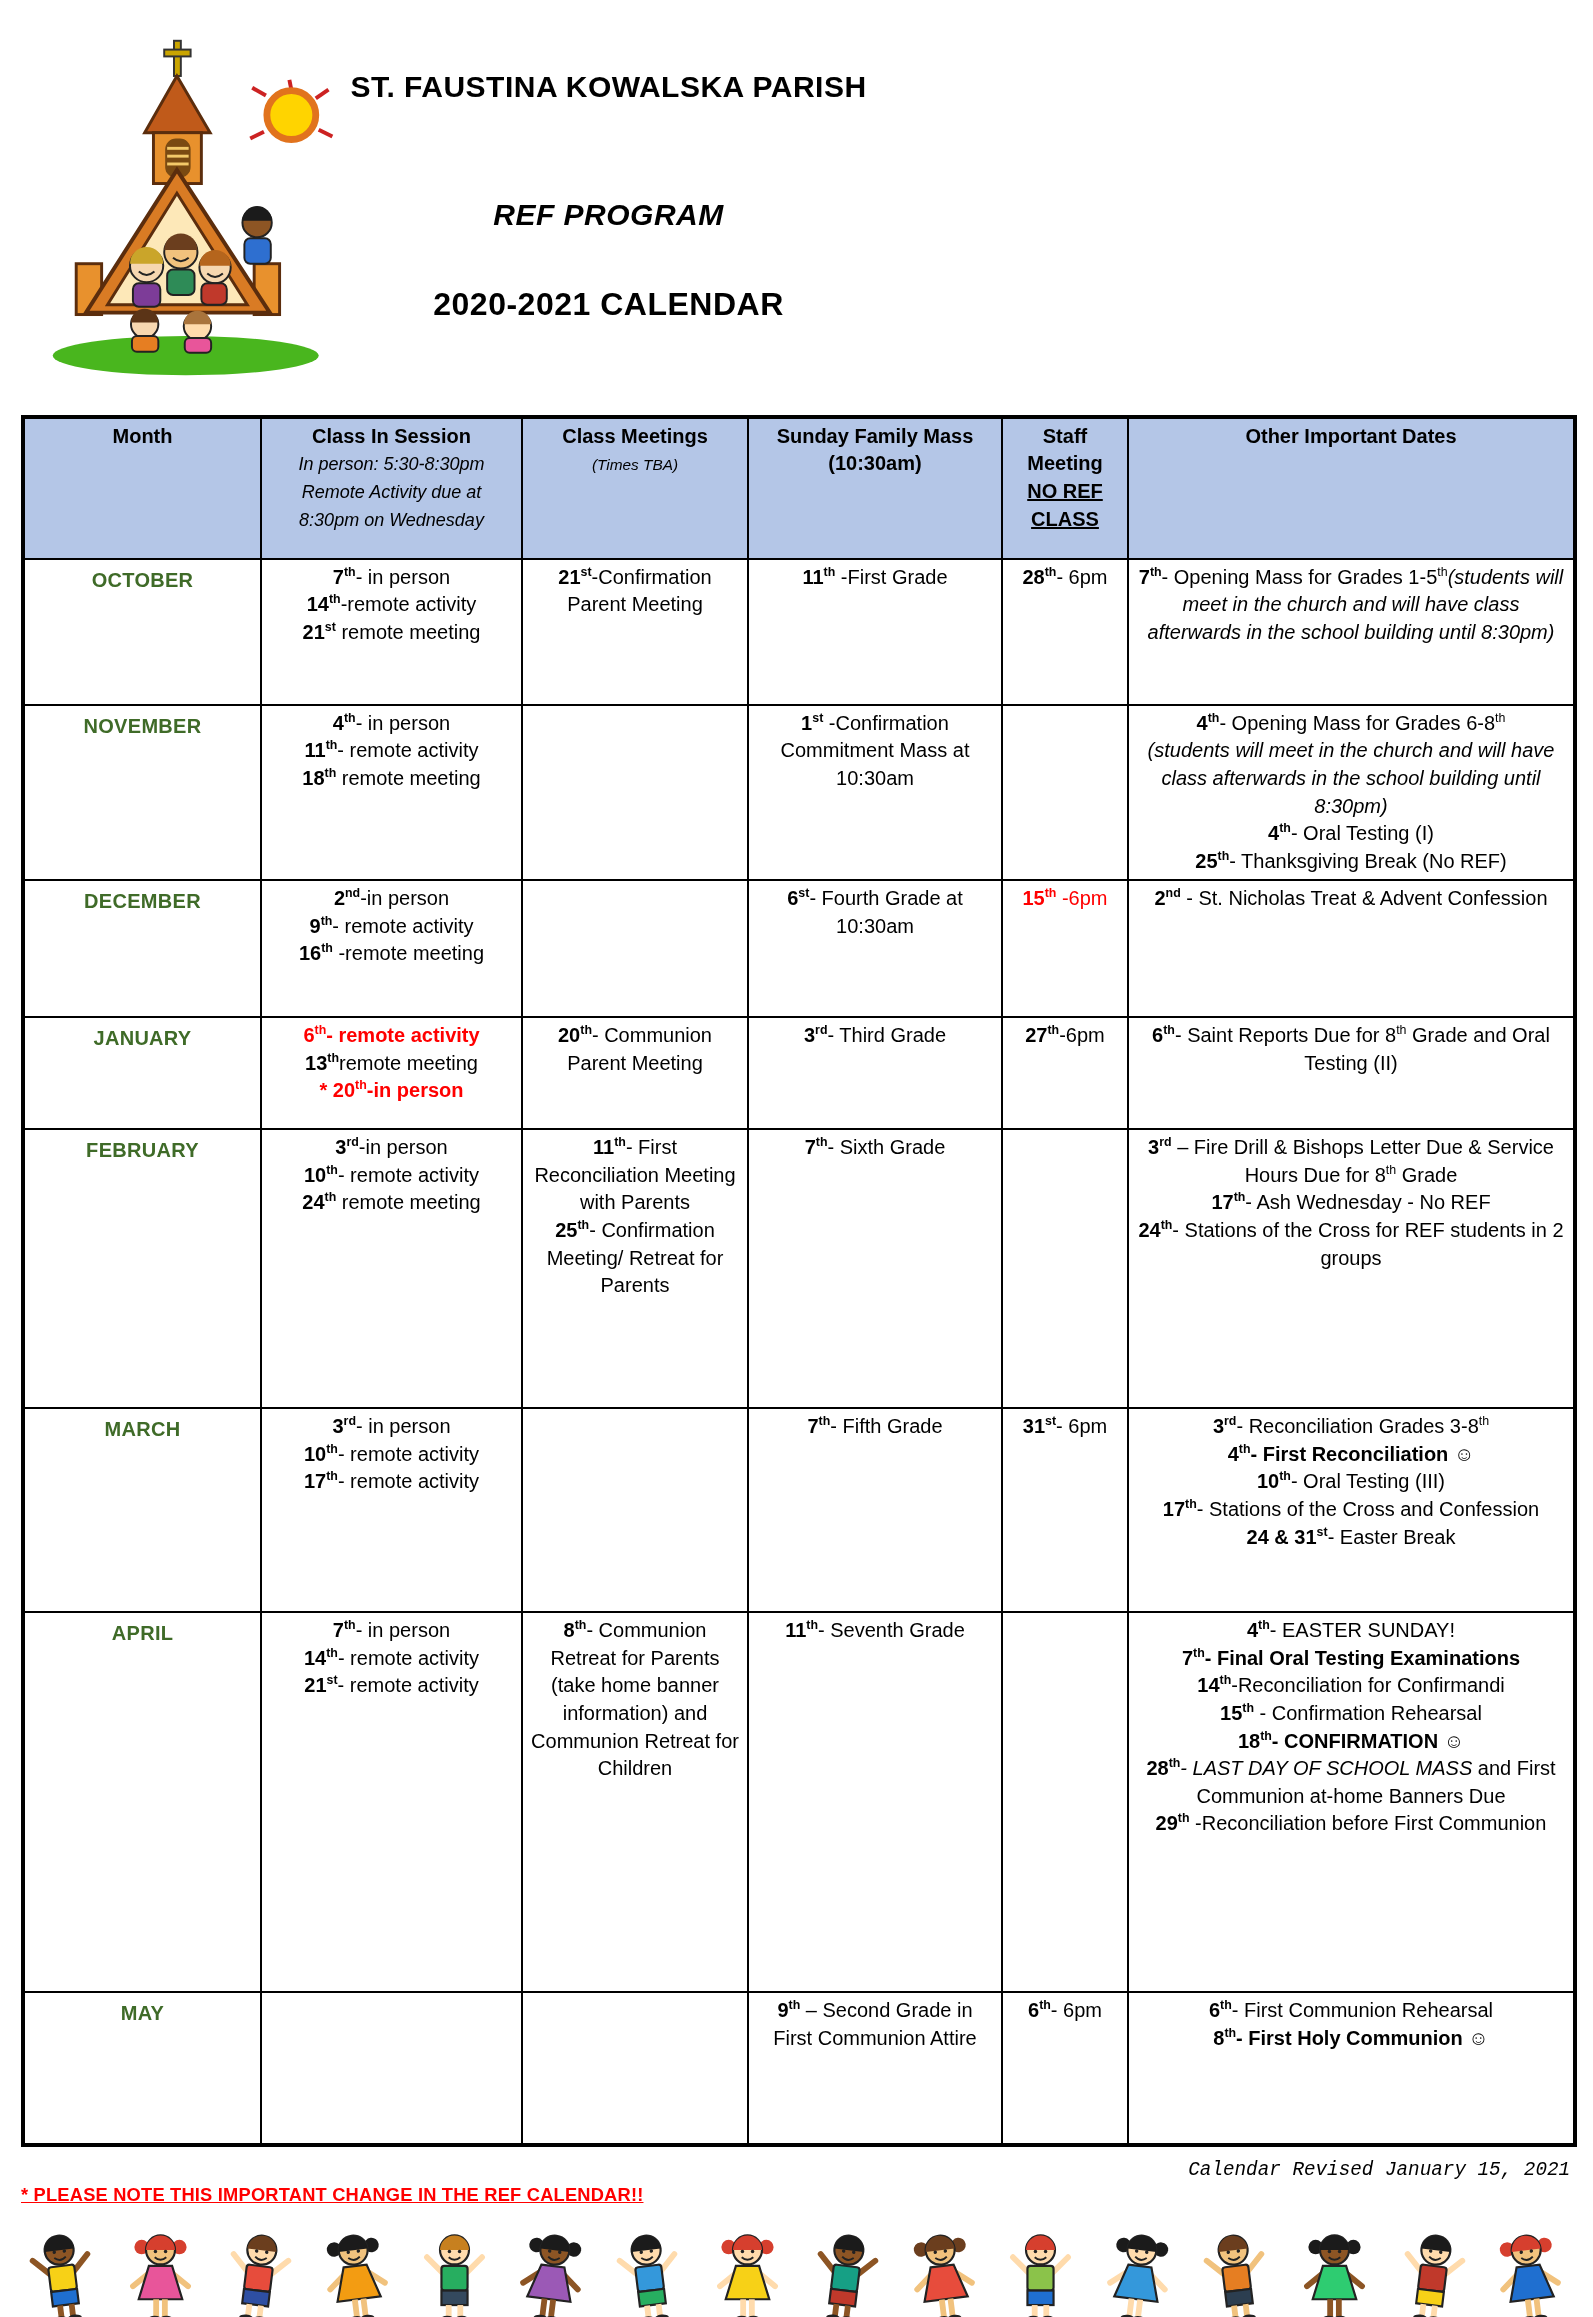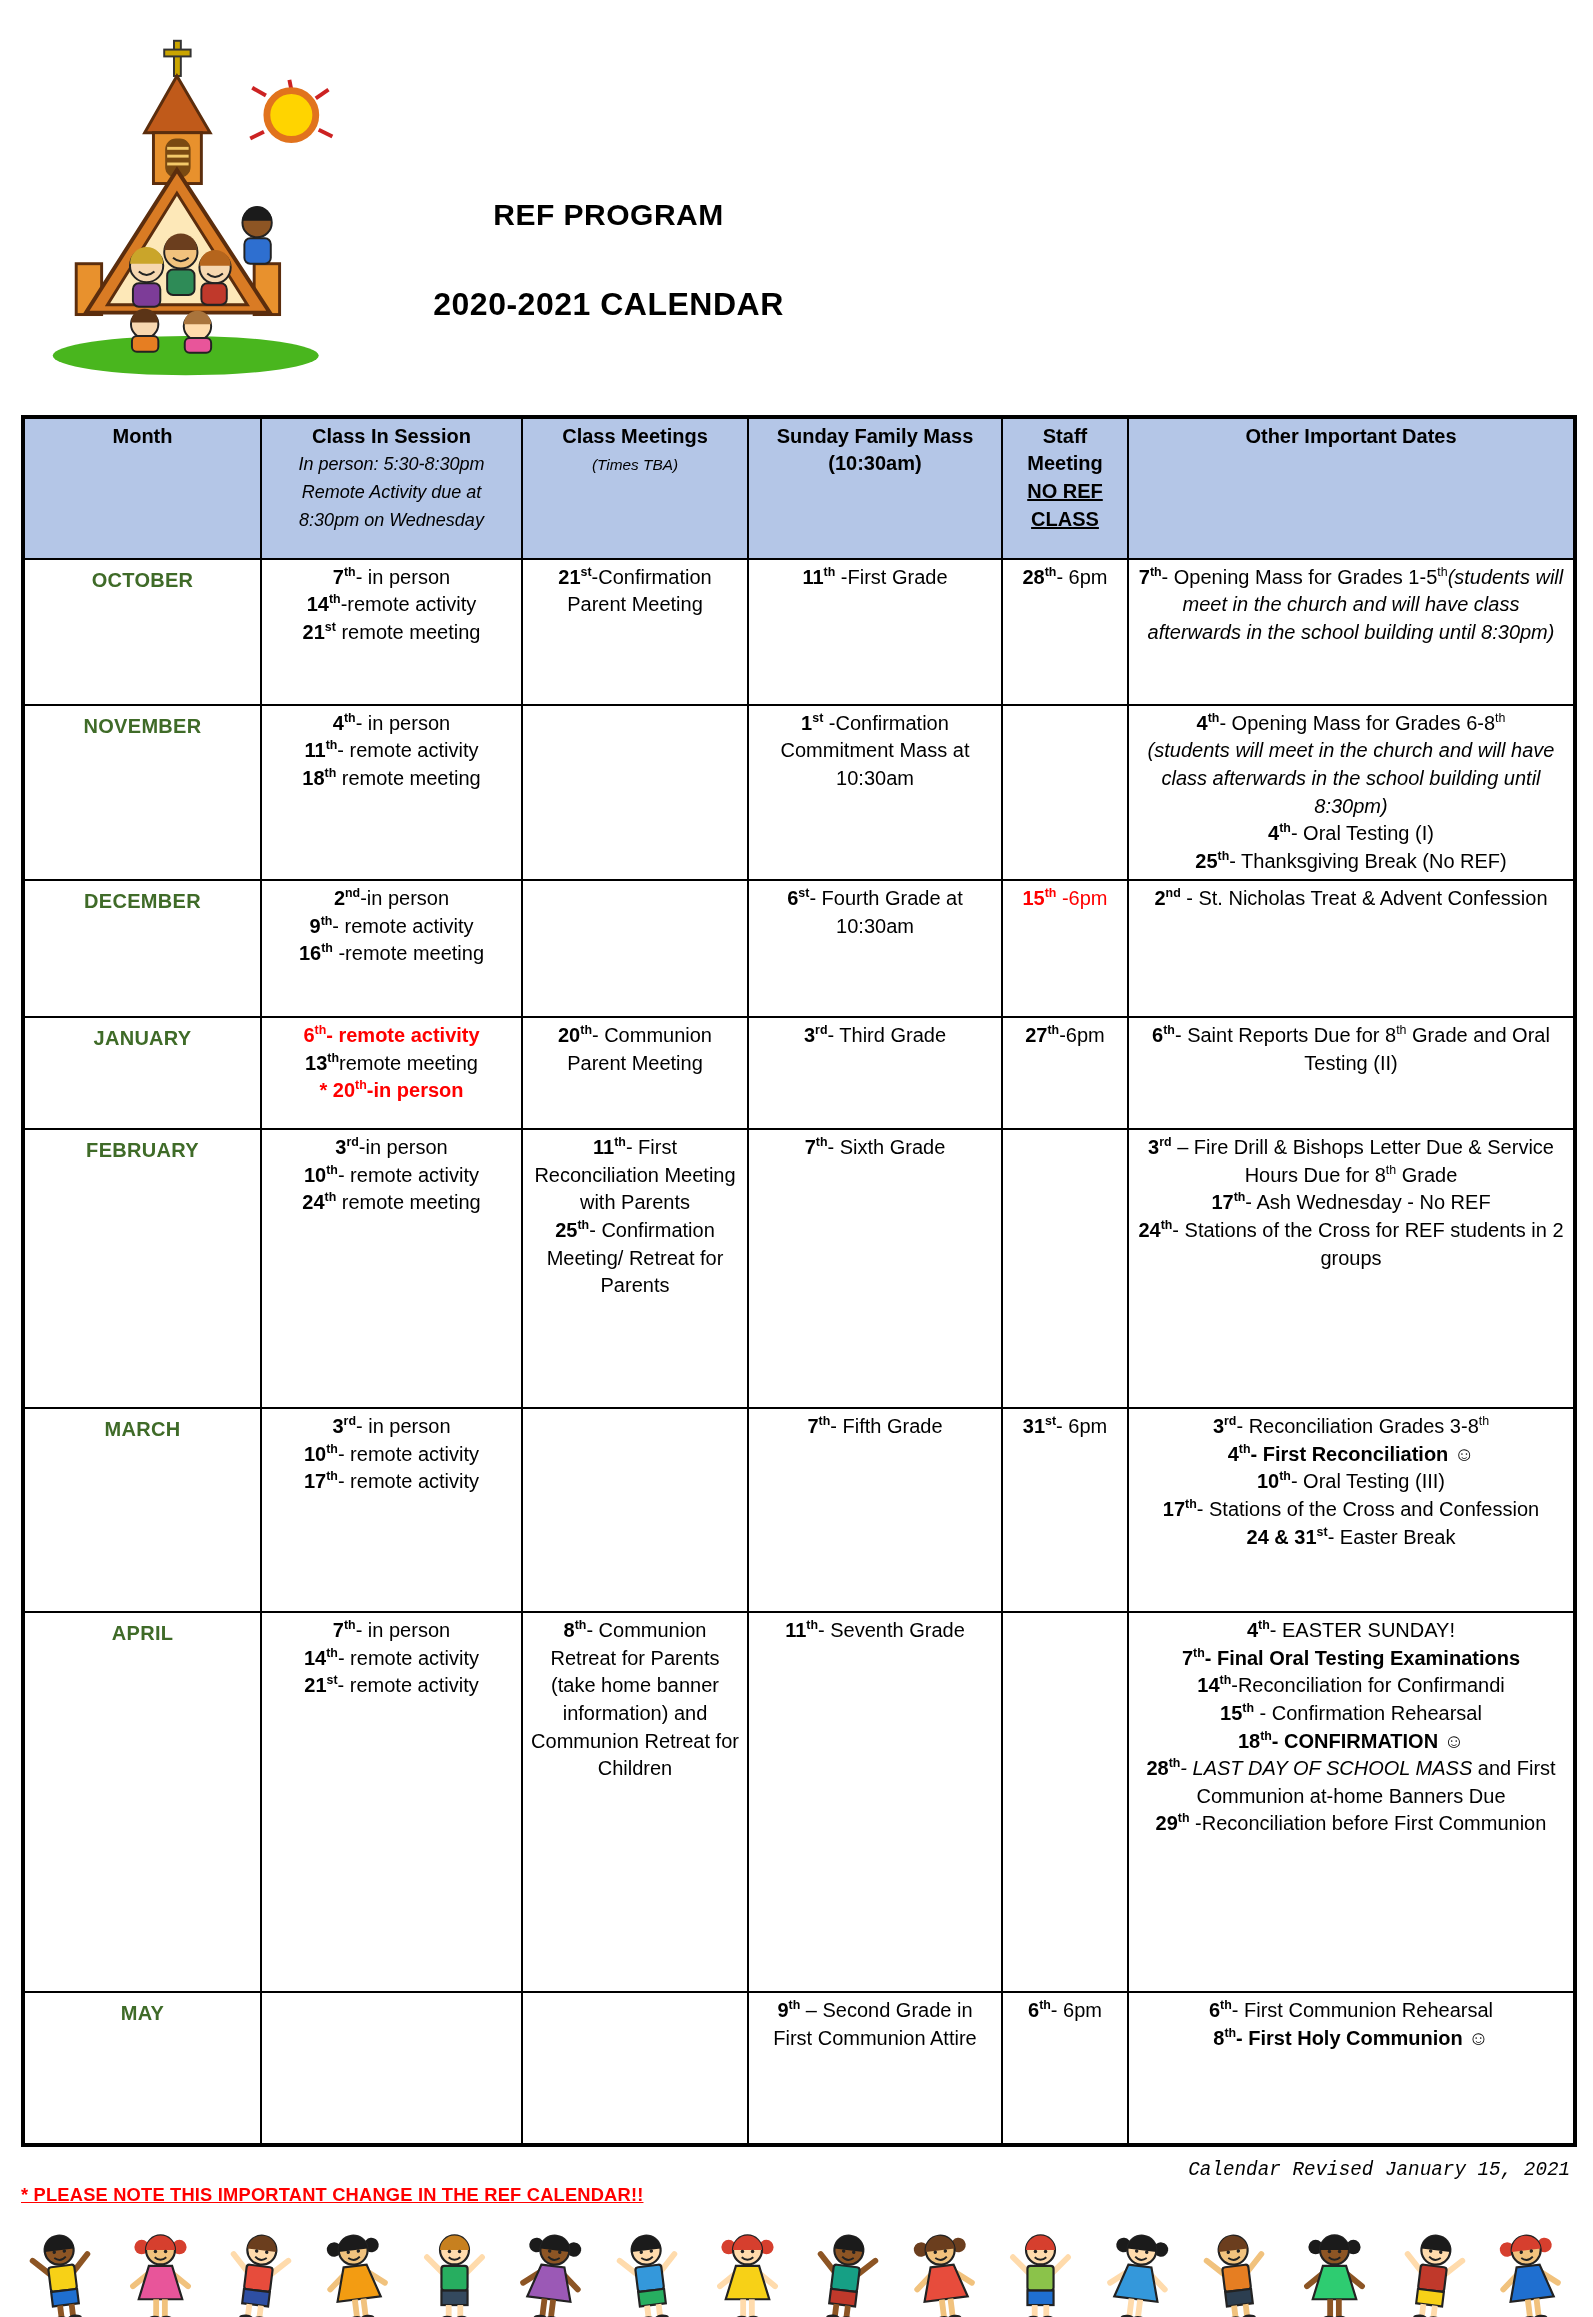--- a/index.html
+++ b/index.html
@@ -14,21 +14,21 @@
     width:1593px;height:2317px;overflow:hidden;
     font-family:"Liberation Sans","DejaVu Sans",sans-serif;
     color:var(--ink);
   }
   
   .header{position:relative;height:415px;}
   .clipart{position:absolute;left:46px;top:31px;}
   .titles{position:absolute;left:0;top:0;width:1217px;height:415px;}
   .title{position:absolute;left:0;width:100%;text-align:center;font-weight:700;font-size:30px;letter-spacing:0.5px;}
   .t1{top:70px;}
-  .t2{top:198px;}
+  .t2{top:198px;font-style:italic;}
   .t3{top:286px;font-size:32px;}
   
   table{
     border-collapse:collapse;table-layout:fixed;
     width:1551px;margin-left:21px;
     font-size:20px;line-height:1.38;
   }
   col.c0{width:238px}col.c1{width:261px}col.c2{width:226px}
   col.c3{width:254px}col.c4{width:126px}col.c5{width:447px}
   th,td{border:2.9px solid #000;vertical-align:top;text-align:center;padding:3.9px 7.7px;}
@@ -114,20 +114,21 @@
     <g>
       <circle cx="98" cy="300" r="14" fill="#f6d7b0" stroke="#222" stroke-width="2"></circle>
       <path d="M84 298 a14 14 0 0 1 28 0 z" fill="#5b3417"></path>
       <rect x="85" y="312" width="27" height="16" rx="5" fill="#e67e22" stroke="#222" stroke-width="2"></rect>
       <circle cx="152" cy="302" r="14" fill="#ffdbac" stroke="#222" stroke-width="2"></circle>
       <path d="M138 300 a14 14 0 0 1 28 0 z" fill="#a9743c"></path>
       <rect x="139" y="314" width="27" height="15" rx="5" fill="#e8559a" stroke="#222" stroke-width="2"></rect>
     </g>
   </svg>
   <div class="titles">
+    <div class="title t1">ST. FAUSTINA KOWALSKA PARISH</div>
     <div class="title t2">REF PROGRAM</div>
     <div class="title t3">2020-2021 CALENDAR</div>
   </div>
 </div>
 
 <table>
   <colgroup>
     <col class="c0">
       <col class="c1">
       <col class="c2">

